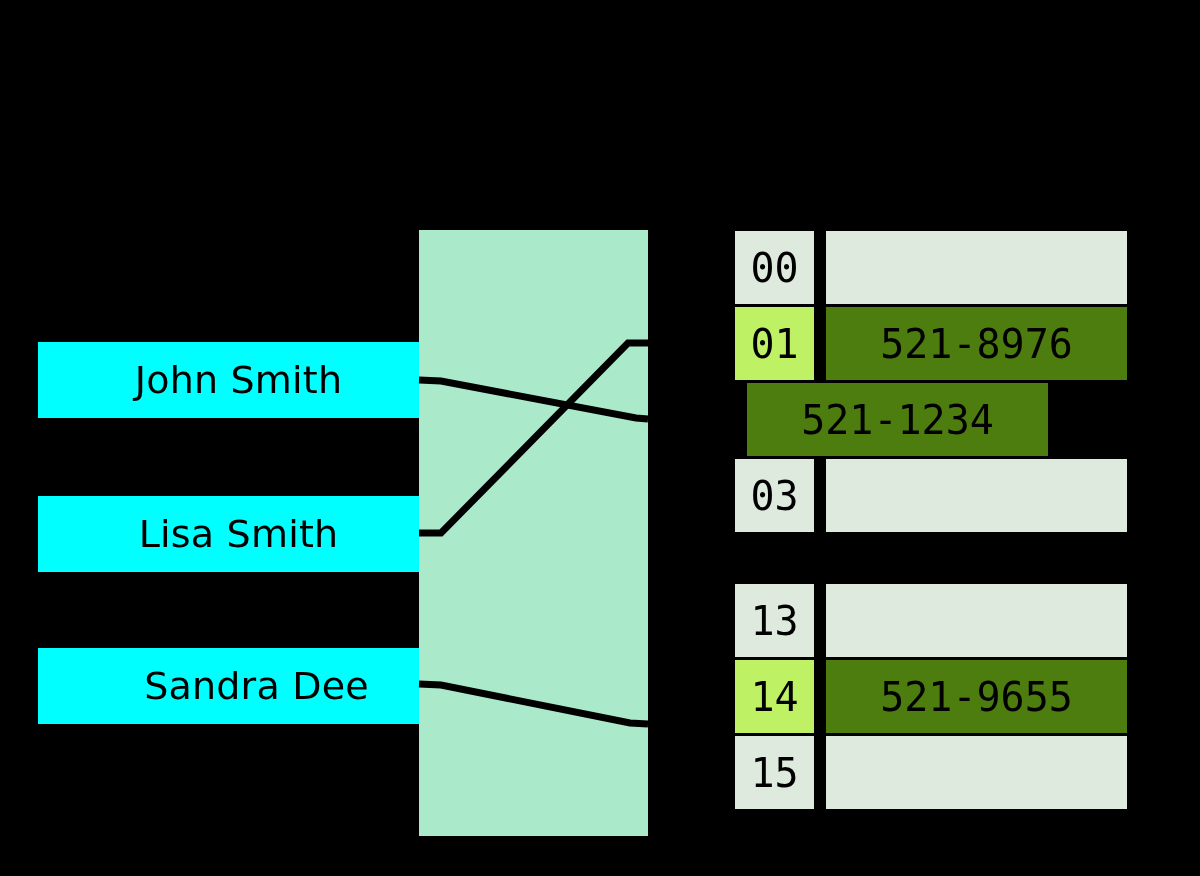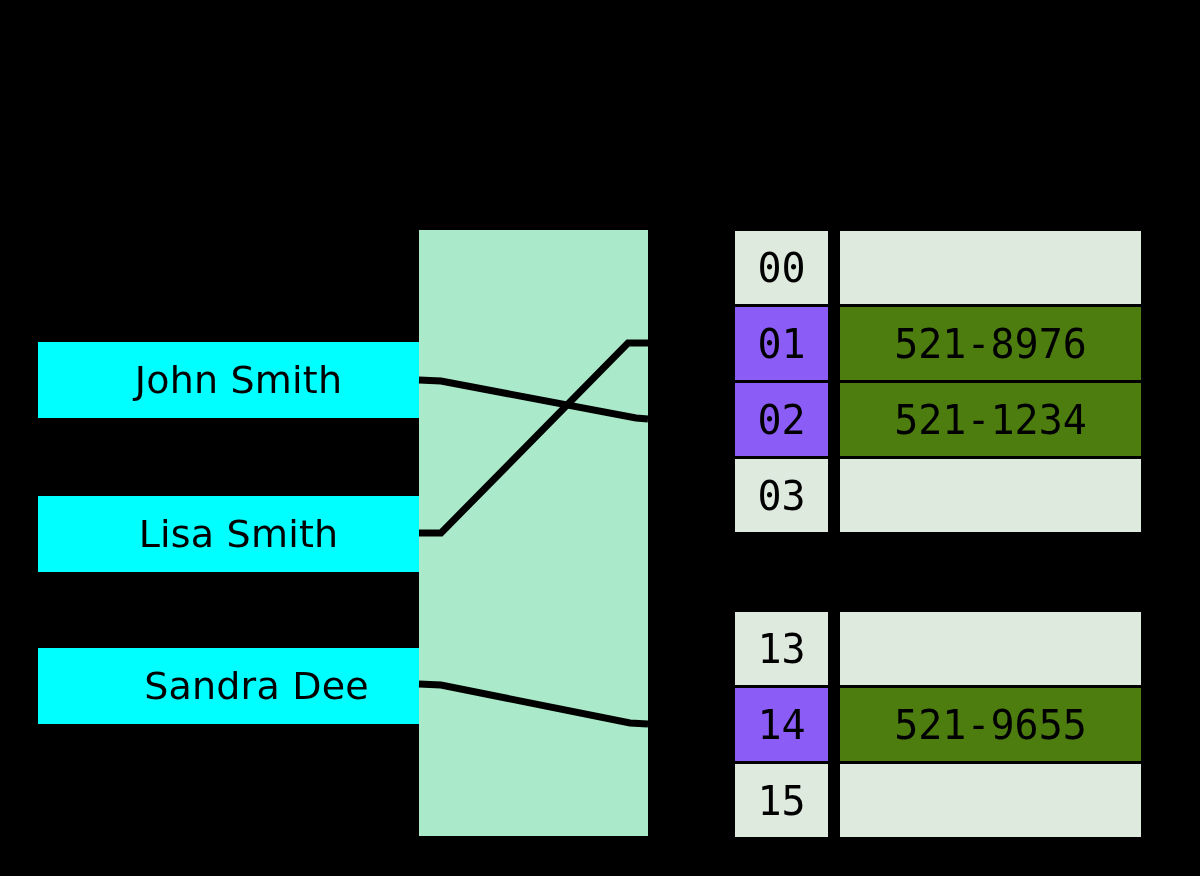--- a/index.html
+++ b/index.html
@@ -56,42 +56,42 @@
     height: 876px;
     pointer-events: none;
   }
 
   
   .bucket-table {
     position: absolute;
     left: 735px;
   }
   #table-0 { top: 231px; }
-  #table-1 { top: 612px; }
+  #table-1 { top: 584px; }
 
   .bucket-row {
     display: flex;
     align-items: stretch;
     margin-bottom: 3px;
   }
   .bucket-row:last-child { margin-bottom: 0; }
 
   .idx-cell {
-    width: 93px;
+    width: 79px;
     height: 73px;
     box-sizing: border-box;
     display: flex;
     align-items: center;
     justify-content: center;
     font-family: "DejaVu Sans Mono", monospace;
     font-size: 40px;
     color: #000000;
     background: #dfeadf;
   }
-  .idx-cell.occupied { background: #8b5cf6; }
+  .idx-cell.occupied { background: #bef264; }
 
   .val-cell {
     margin-left: 12px;
     width: 301px;
     height: 73px;
     box-sizing: border-box;
     display: flex;
     align-items: center;
     justify-content: center;
     font-family: "DejaVu Sans Mono", monospace;
@@ -133,21 +133,20 @@
       <div class="idx-cell">00</div>
       <div class="val-cell"></div>
     </div>
 
     <div class="bucket-row">
       <div class="idx-cell occupied">01</div>
       <div class="val-cell filled">521-8976</div>
     </div>
 
     <div class="bucket-row">
-      <div class="idx-cell occupied">02</div>
       <div class="val-cell filled">521-1234</div>
     </div>
 
     <div class="bucket-row">
       <div class="idx-cell">03</div>
       <div class="val-cell"></div>
     </div>
   </div>
 
   <div class="bucket-table" id="table-1">

